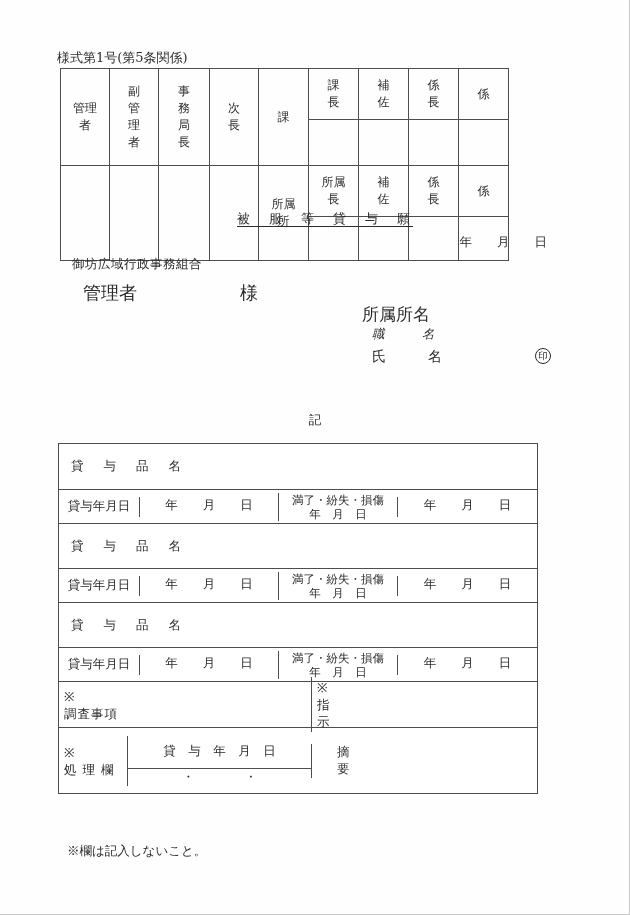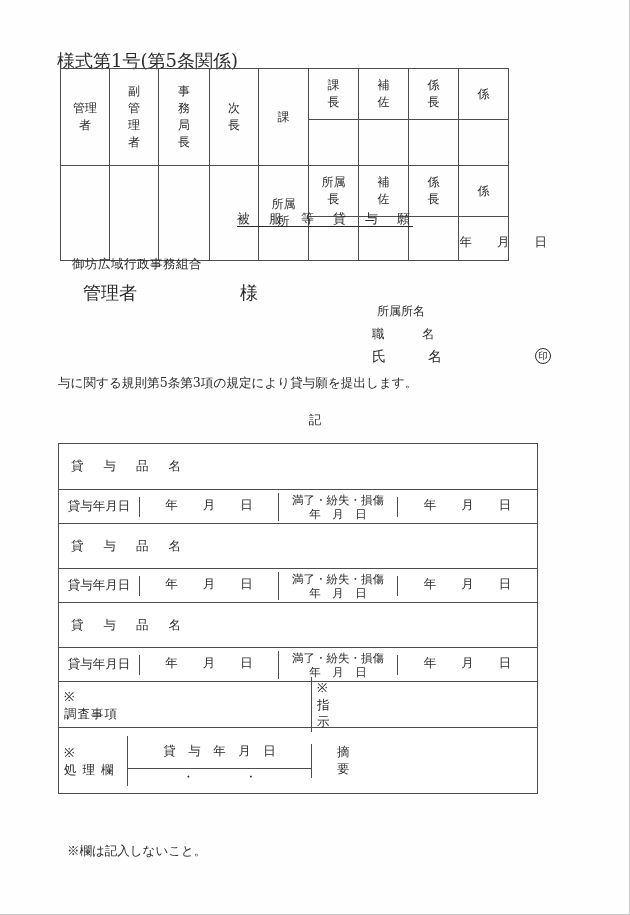--- a/index.html
+++ b/index.html
@@ -10,21 +10,21 @@
     background:#fefefe;
     font-family:"DejaVu Serif","Liberation Serif",serif;
     color:#2b2b2b;
     overflow:hidden;
     border-right:1px solid #c9c9c9;
     border-bottom:1px solid #c9c9c9;
   }
   .abs { position:absolute; }
 
   
-  .form-number { left:57px; top:49px; font-size:18px; }
+  .form-number { left:57px; top:49px; font-size:13px; }
 
   
   table.approval {
     position:absolute; left:60px; top:68px;
     border-collapse:collapse; table-layout:fixed;
     width:448px;
   }
   table.approval td {
     border:1px solid #4d4d4d;
     text-align:center; vertical-align:middle;
@@ -44,22 +44,22 @@
   
   .doc-title {
     left:0; top:210px; width:630px; text-align:center;
     font-size:13px; letter-spacing:3px;
     text-decoration:underline; text-underline-offset:3px;margin-left:10px;
   }
   .date-line { left:0; top:234px; width:547px; text-align:right; font-size:12.5px; }
   .org-name  { left:72px; top:256px; font-size:12.5px; letter-spacing:0.5px; }
   .addressee { left:83px; top:281px; font-size:18px; }
   .addressee .suffix { margin-left:103px; }
-  .affil-line1 { left:377px; top:303px; font-size:12px;font-family:Liberation Mono, monospace; }
-  .affil-line2 { left:372px; top:326px; font-size:12.5px; }
+  .affil-line1 { left:362px; top:303px; font-size:17px;font-family:Liberation Mono, monospace; }
+  .affil-line2 { left:372px; top:326px; font-size:12.5px;font-style:italic; }
   .affil-line3 { left:372px; top:348px; font-size:14px; }
   .seal {
     left:535px; top:348px;
     width:16px; height:16px; border:1px solid #2b2b2b; border-radius:50%;
     display:flex; align-items:center; justify-content:center;
     font-size:9.5px; line-height:1;
   }
   .body-text { left:58px; top:370px; font-size:12.6px; line-height:25px; white-space:nowrap; }
   .record-heading { left:0; top:412px; width:630px; text-align:center; font-size:12.5px; }
 
@@ -171,21 +171,20 @@
   <div class="abs org-name">御坊広域行政事務組合</div>
   <div class="abs addressee">
     <span>管理者</span><span class="suffix">様</span>
   </div>
   <div class="abs affil-line1">所属所名</div>
   <div class="abs affil-line2">職　　　名</div>
   <div class="abs affil-line3">氏　　　名</div>
   <div class="abs seal">印</div>
 
   <div class="abs body-text">
-    <div>与に関する規則第5条第3項の規定により貸与願を提出します。</div>
   </div>
 
   <div class="abs record-heading">記</div>
 
   <div class="ltable">
 
     <div class="row rowA">
       <div class="cell labelA">
         <div class="jus">貸　与　品　名</div>
       </div>

